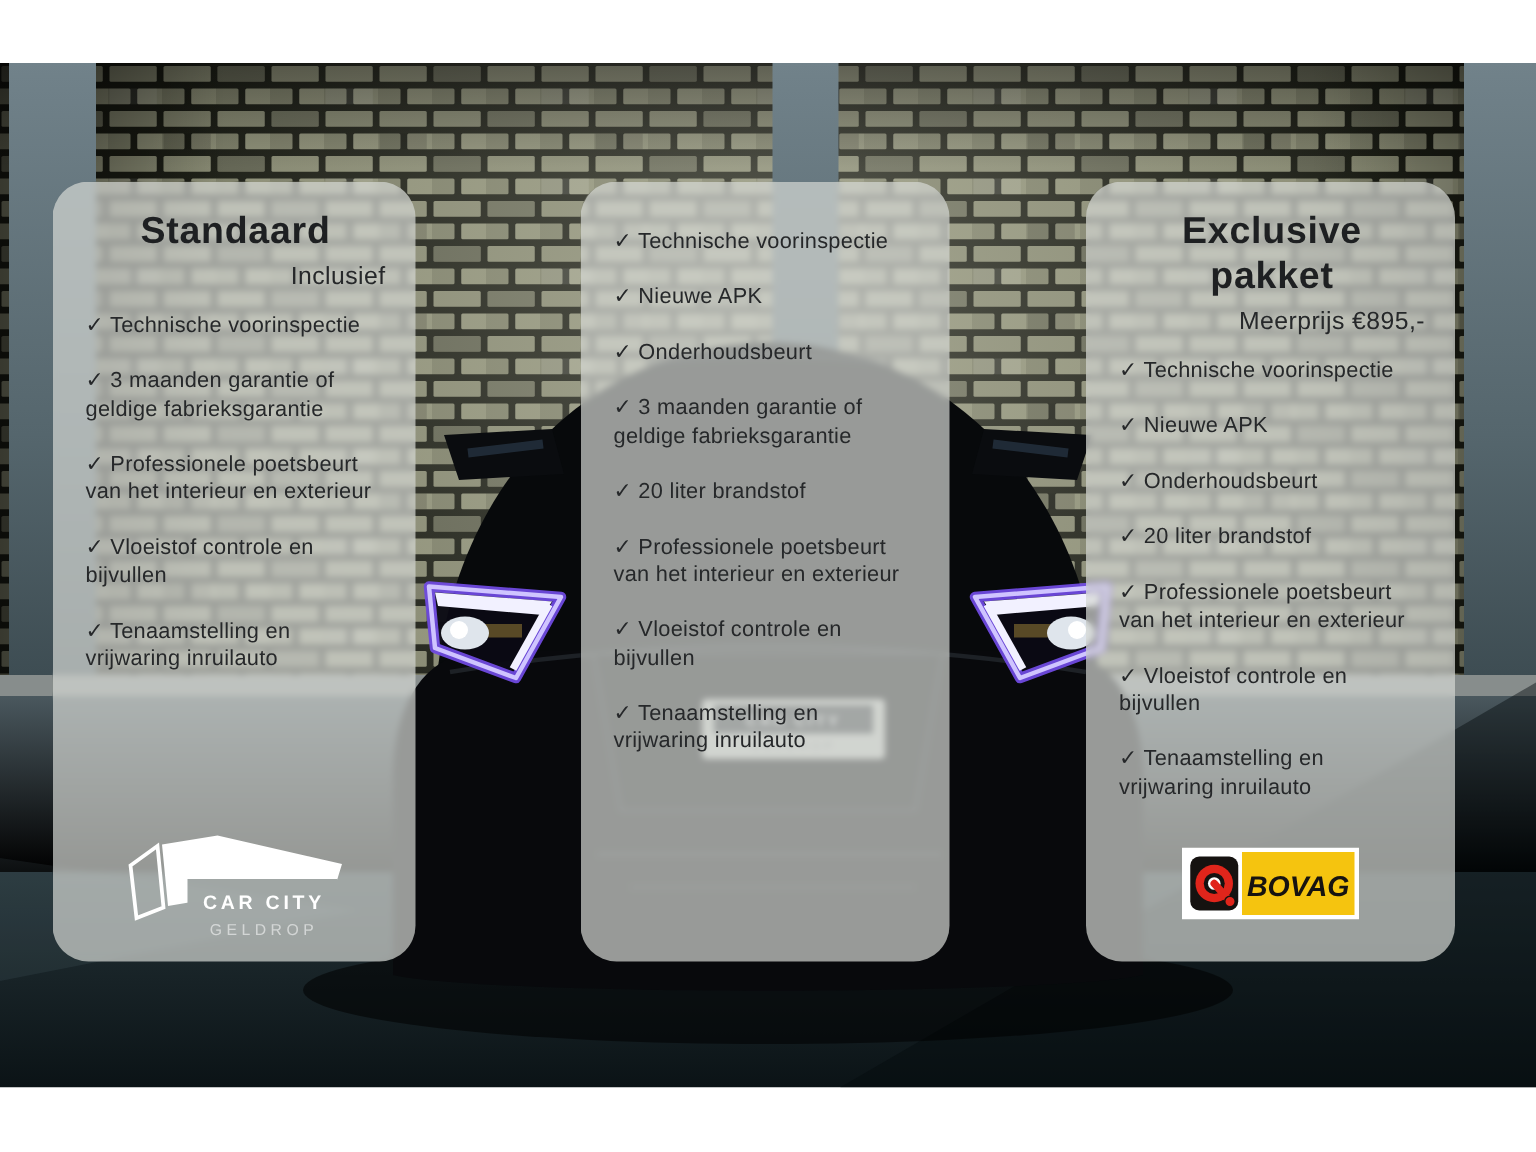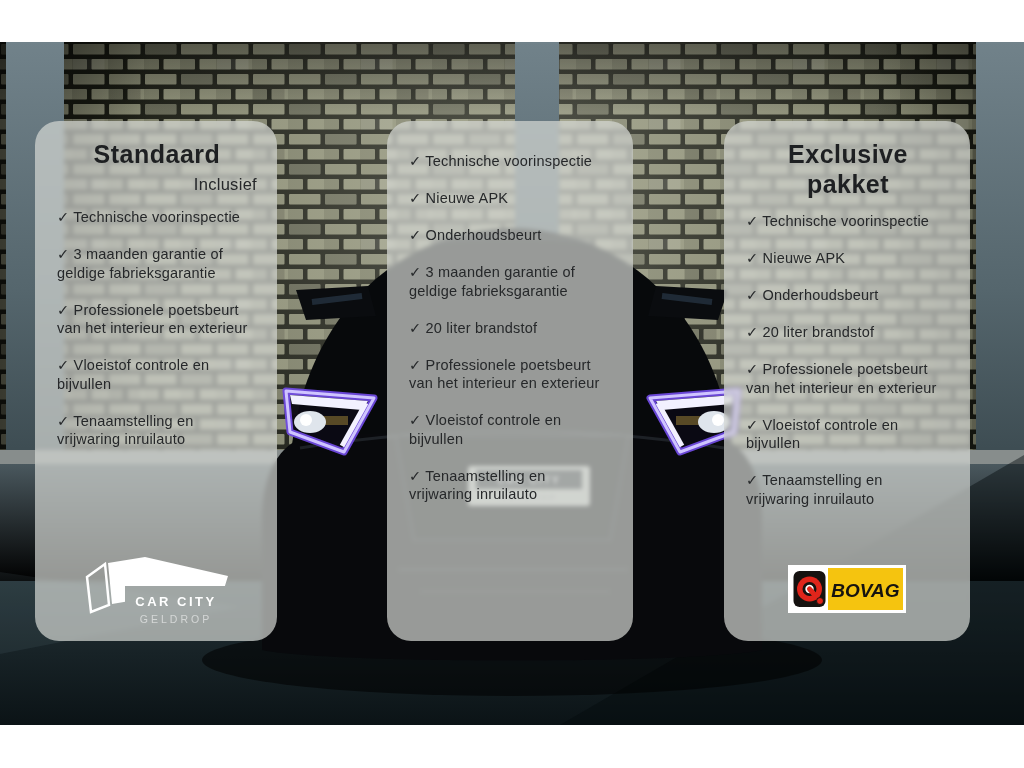--- a/index.html
+++ b/index.html
@@ -173,20 +173,21 @@
 van het interieur en exterieur</p>
         <p class="item">✓ Vloeistof controle en
 bijvullen</p>
         <p class="item">✓ Tenaamstelling en
 vrijwaring inruilauto</p>
       </div>
   </div>
 
   <div class="card card-3">
     <div class="card-title">Exclusive pakket</div>
+    <div class="card-subtitle">Meerprijs €895,-</div>
     <div class="card-items">
         <p class="item">✓ Technische voorinspectie</p>
         <p class="item">✓ Nieuwe APK</p>
         <p class="item">✓ Onderhoudsbeurt</p>
         <p class="item">✓ 20 liter brandstof</p>
         <p class="item">✓ Professionele poetsbeurt
 van het interieur en exterieur</p>
         <p class="item">✓ Vloeistof controle en
 bijvullen</p>
         <p class="item">✓ Tenaamstelling en

